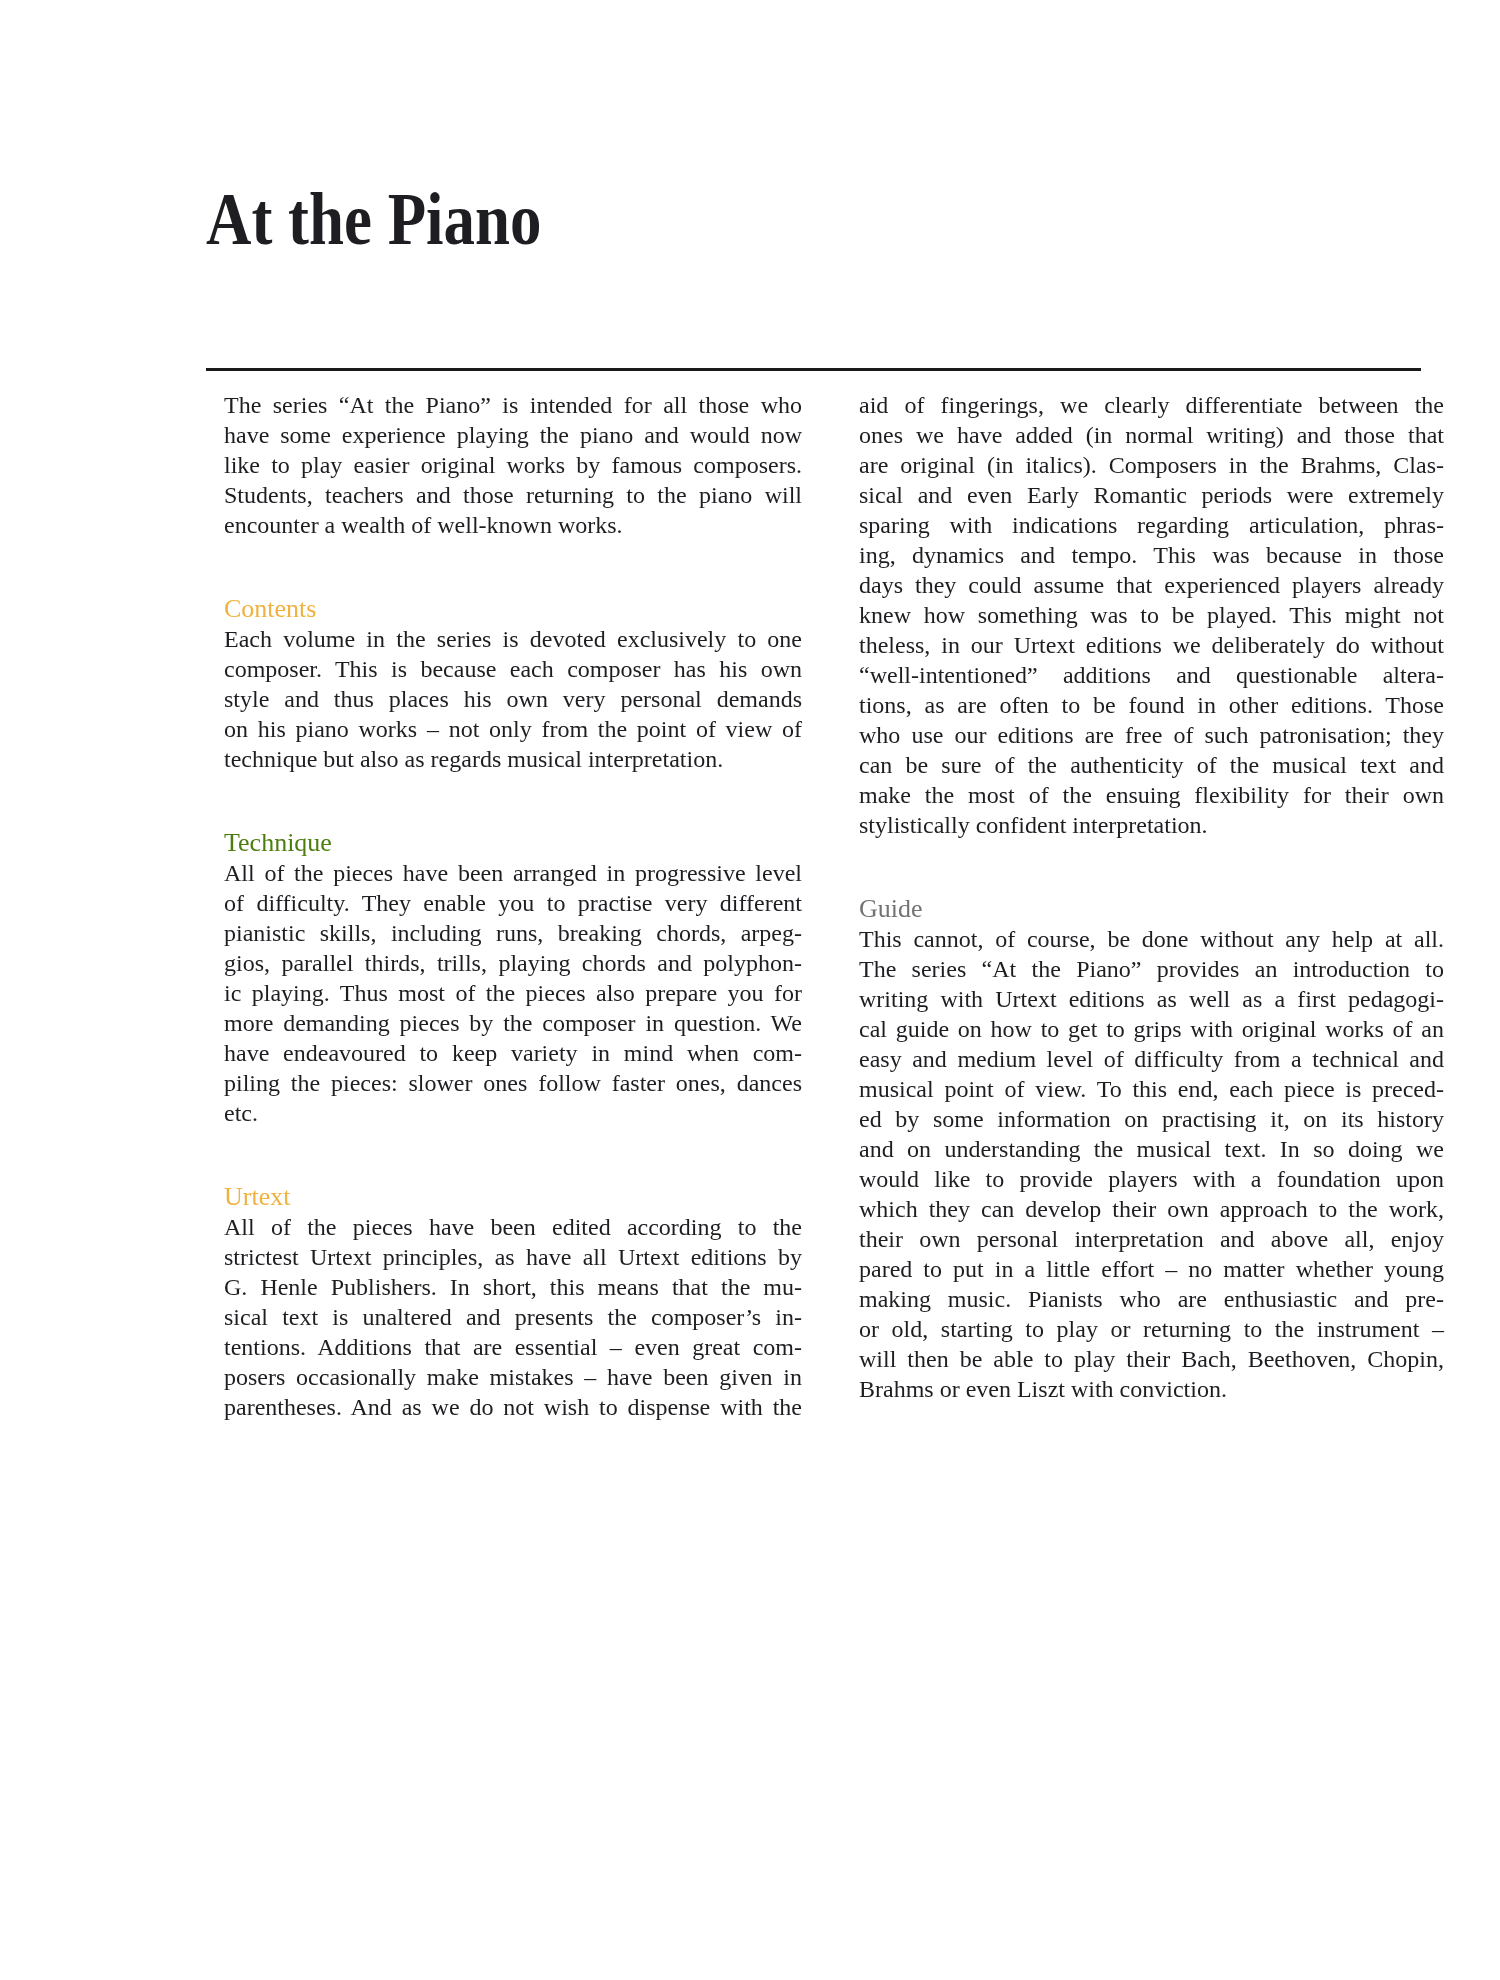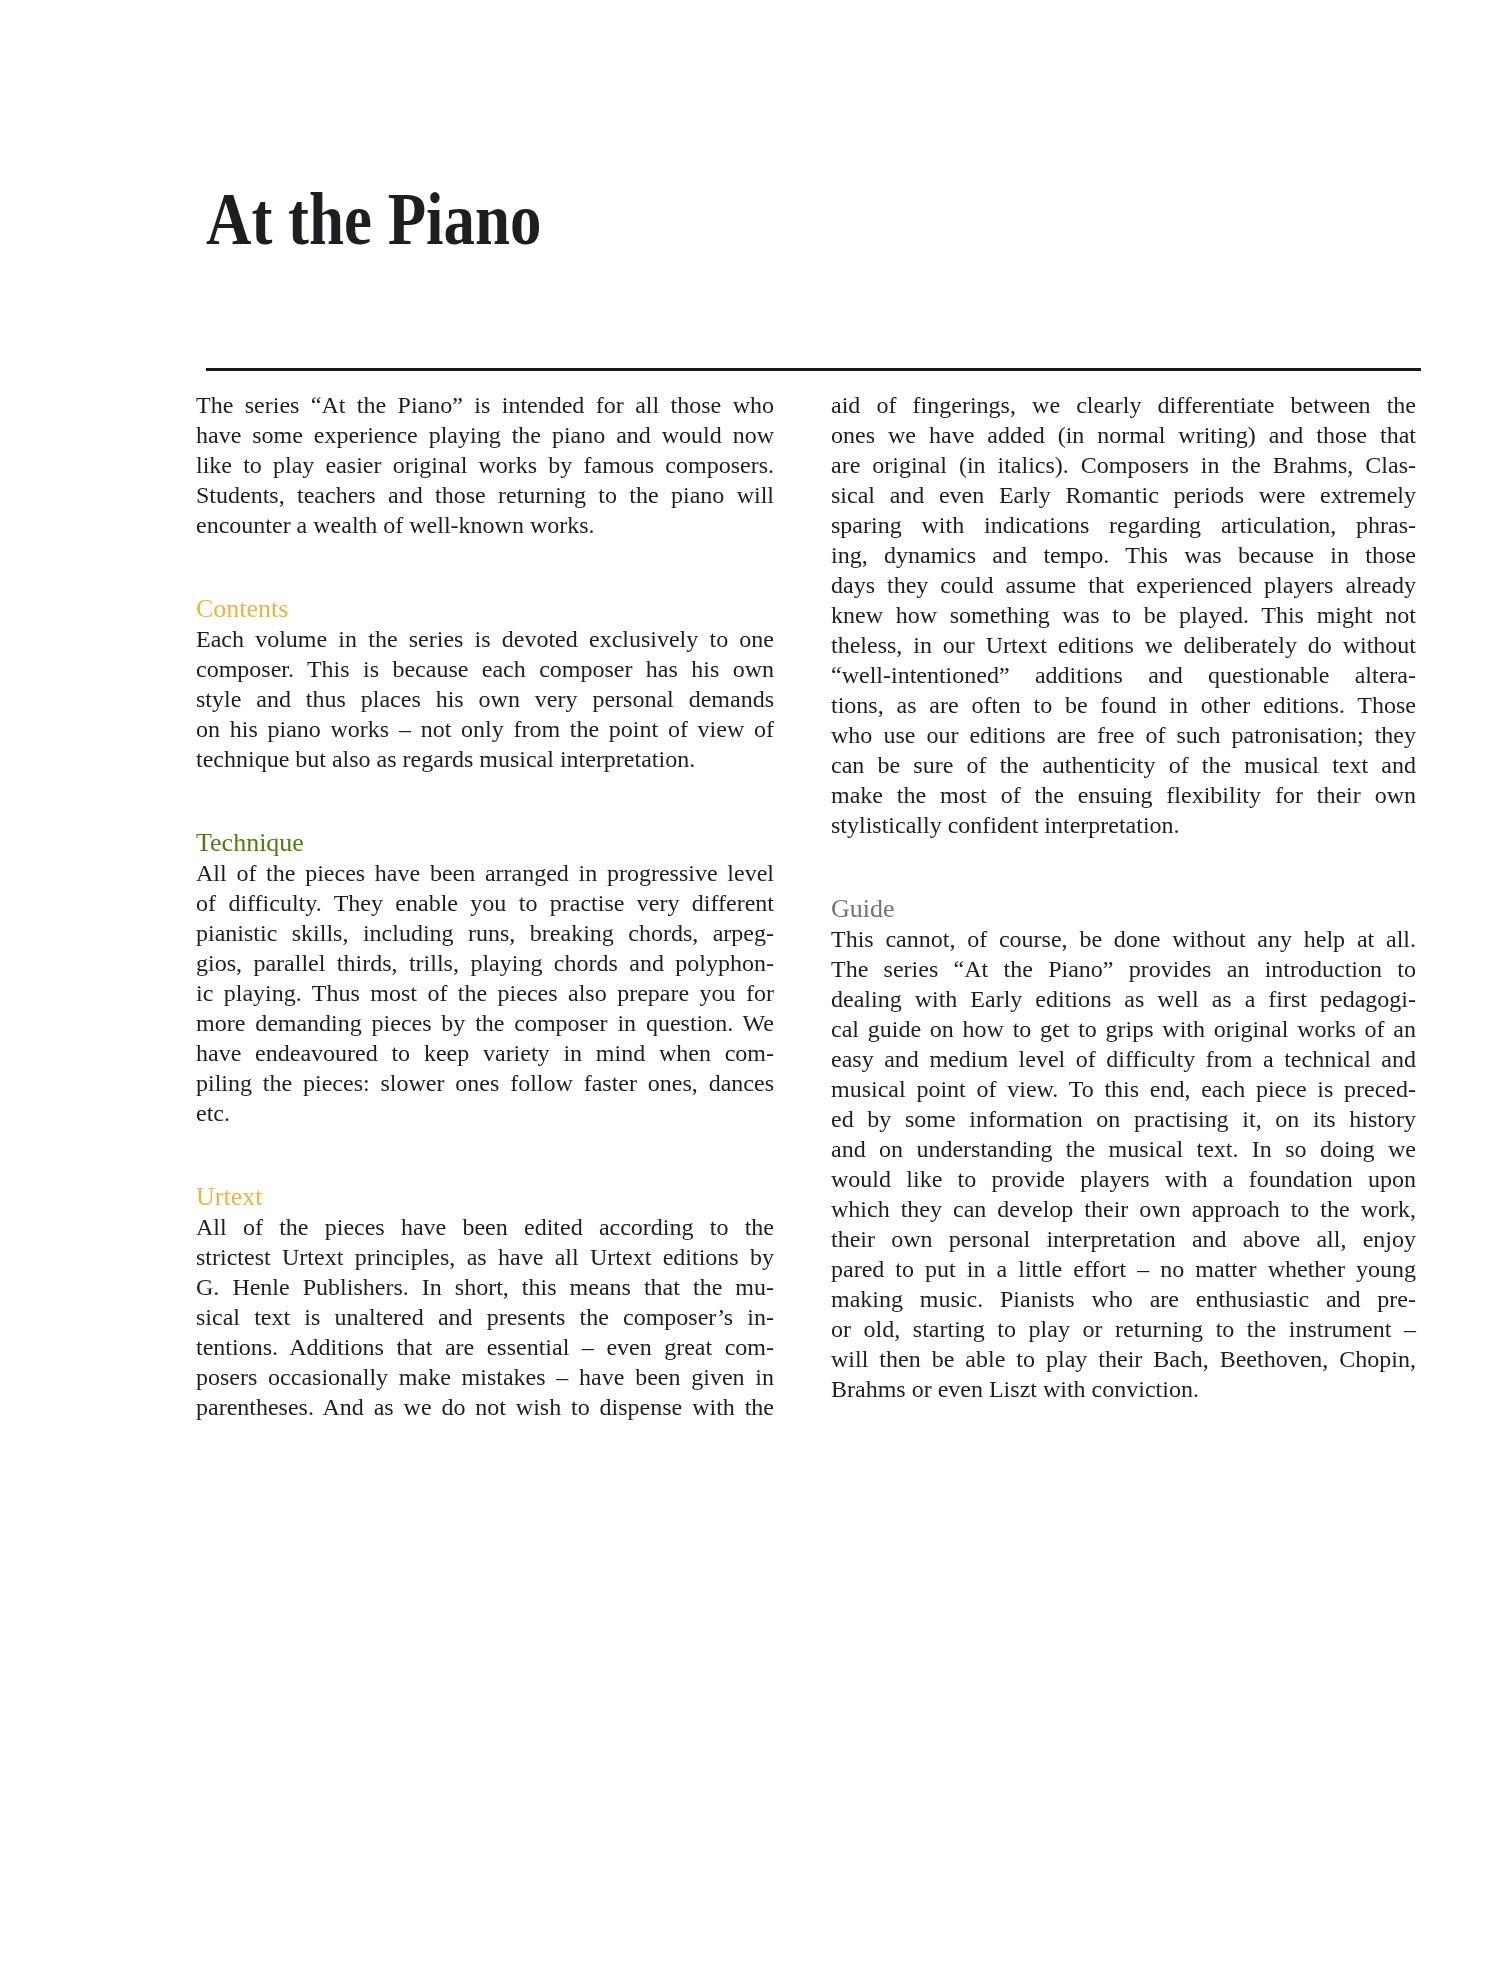--- a/index.html
+++ b/index.html
@@ -29,21 +29,21 @@
   .rule {
     position: absolute;
     left: 158px;
     top: 368px;
     width: 1215px;
     height: 3px;
     background: #1a1a1a;
   }
   .columns {
     position: absolute;
-    left: 148px;
+    left: 176px;
     top: 390px;
     width: 1220px;
     display: flex;
     gap: 57px;
   }
   .col { flex: none; }
   .col-left  { width: 578px; }
   .col-right { width: 585px; }
   .line {
     font-size: 24px;
@@ -120,21 +120,21 @@
           <div class="line">tions, as are often to be found in other editions. Those</div>
           <div class="line">who use our editions are free of such patronisation; they</div>
           <div class="line">can be sure of the authenticity of the musical text and</div>
           <div class="line">make the most of the ensuing flexibility for their own</div>
           <div class="line last">stylistically confident interpretation.</div>
         </div>
         <div>
           <div class="heading" style="color: #737373;">Guide</div>
           <div class="line">This cannot, of course, be done without any help at all.</div>
           <div class="line">The series “At the Piano” provides an introduction to</div>
-          <div class="line">dealing with Early editions as well as a first pedagogi-</div>
+          <div class="line">writing with Urtext editions as well as a first pedagogi-</div>
           <div class="line">cal guide on how to get to grips with original works of an</div>
           <div class="line">easy and medium level of difficulty from a technical and</div>
           <div class="line">musical point of view. To this end, each piece is preced-</div>
           <div class="line">ed by some information on practising it, on its history</div>
           <div class="line">and on understanding the musical text. In so doing we</div>
           <div class="line">would like to provide players with a foundation upon</div>
           <div class="line">which they can develop their own approach to the work,</div>
           <div class="line">their own personal interpretation and above all, enjoy</div>
           <div class="line">pared to put in a little effort – no matter whether young</div>
           <div class="line">making music. Pianists who are enthusiastic and pre-</div>

